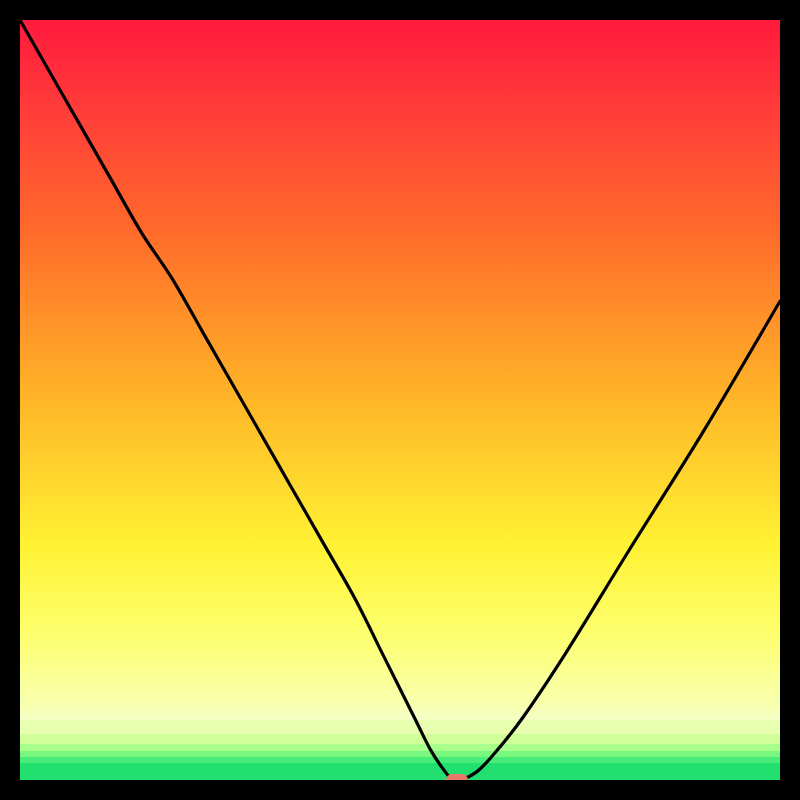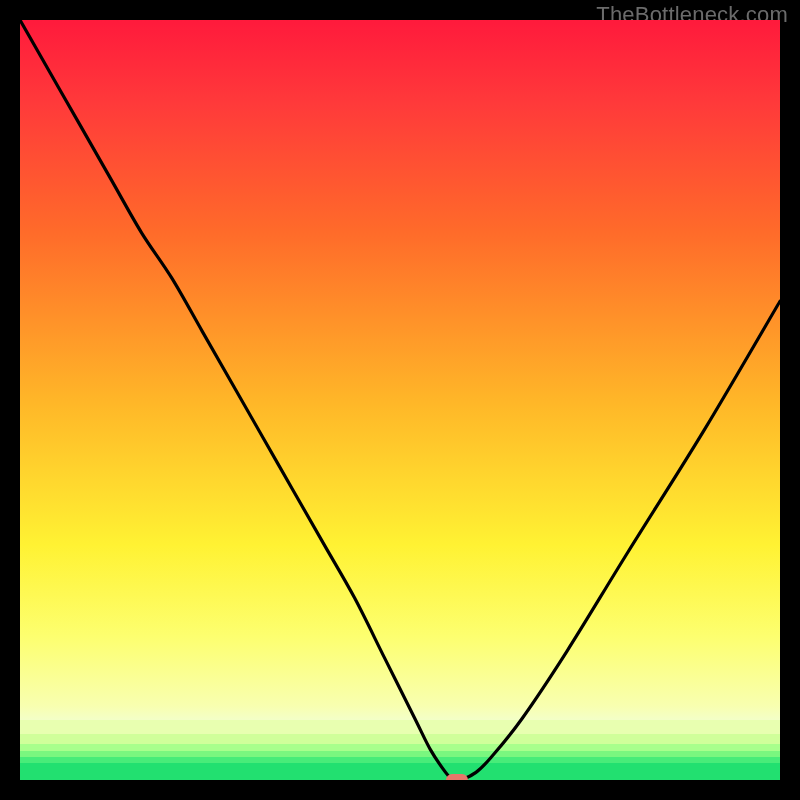--- a/index.html
+++ b/index.html
@@ -70,21 +70,20 @@
     font-size: 22px;
     font-weight: 500;
     letter-spacing: 0.2px;
     user-select: none;
   }
 </style>
 </head>
 <body>
 
 <div class="frame">
-  <div class="watermark">TheBottleneck.com</div>
 
   <div class="plot">
     <div class="gradient-bg">
       <div class="gradient-main"></div>
       <div id="bands-container">
           <div class="band" style="top: 699.96px; height: 14.44px; background: rgb(232, 255, 176);"></div>
           <div class="band" style="top: 714.4px; height: 9.12px; background: rgb(208, 255, 154);"></div>
           <div class="band" style="top: 723.52px; height: 7.6px; background: rgb(168, 255, 140);"></div>
           <div class="band" style="top: 731.12px; height: 6.08px; background: rgb(122, 247, 127);"></div>
           <div class="band" style="top: 737.2px; height: 6.08px; background: rgb(72, 236, 121);"></div>

